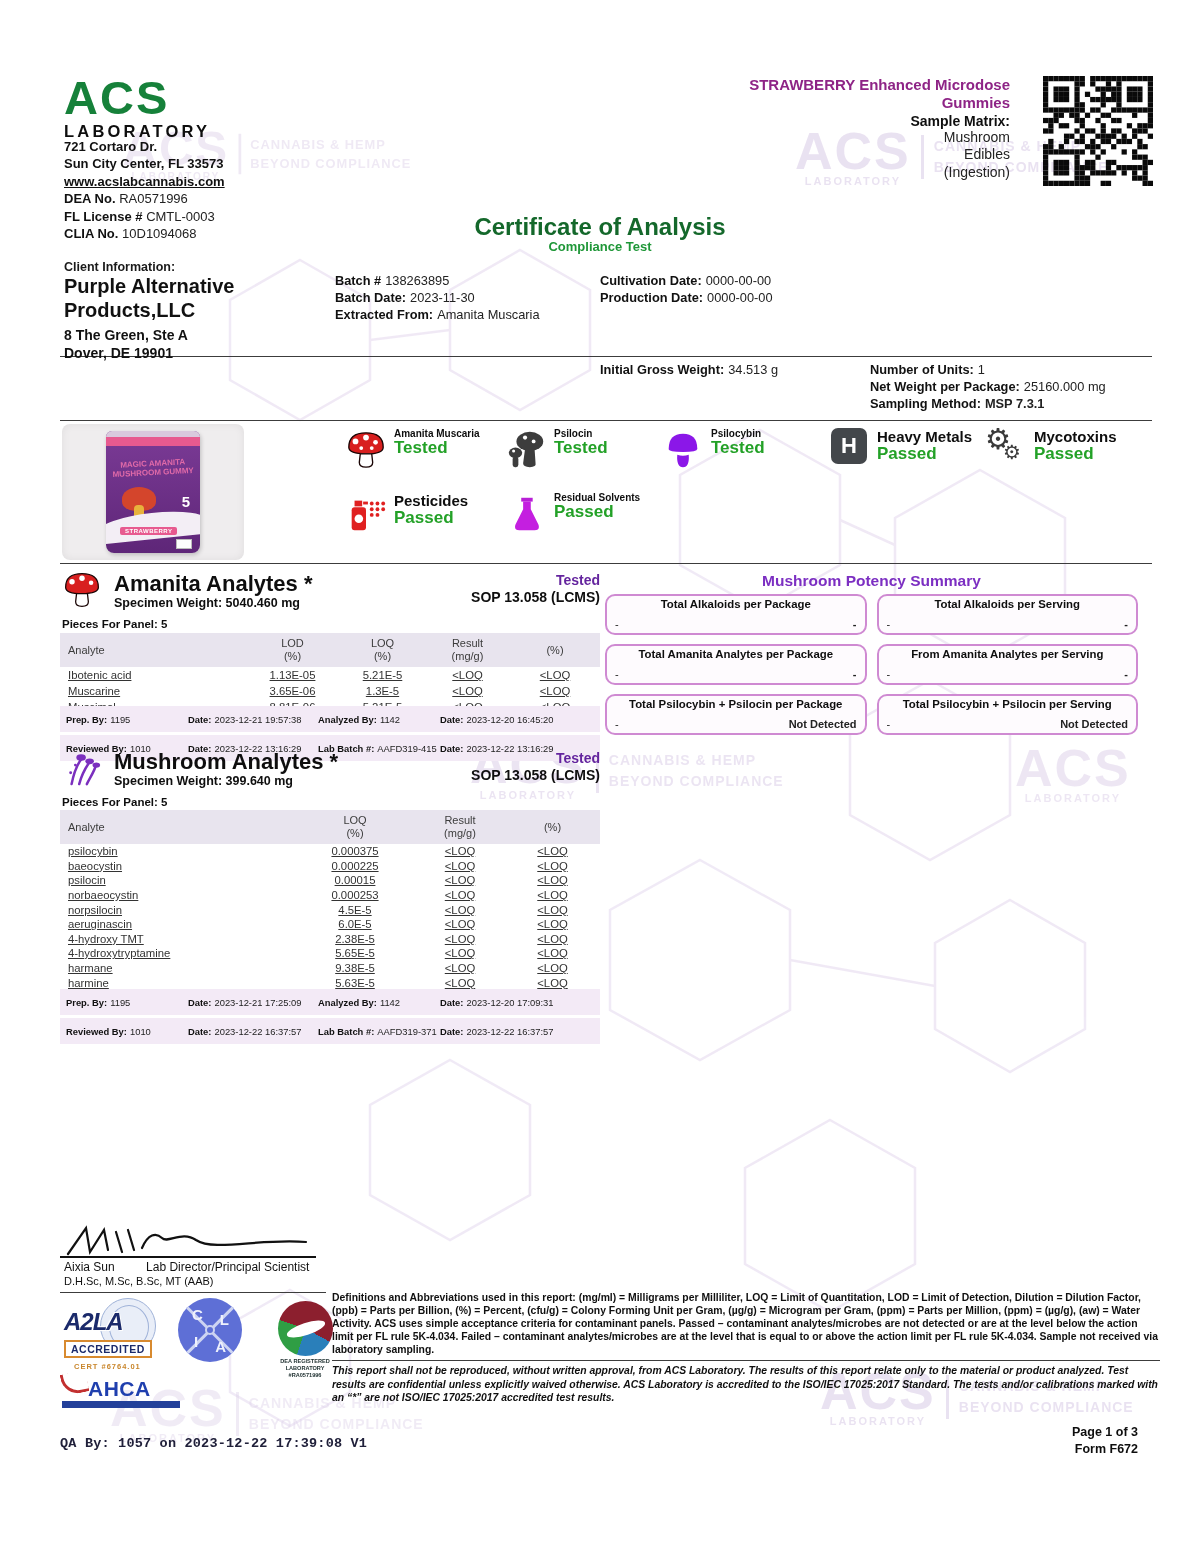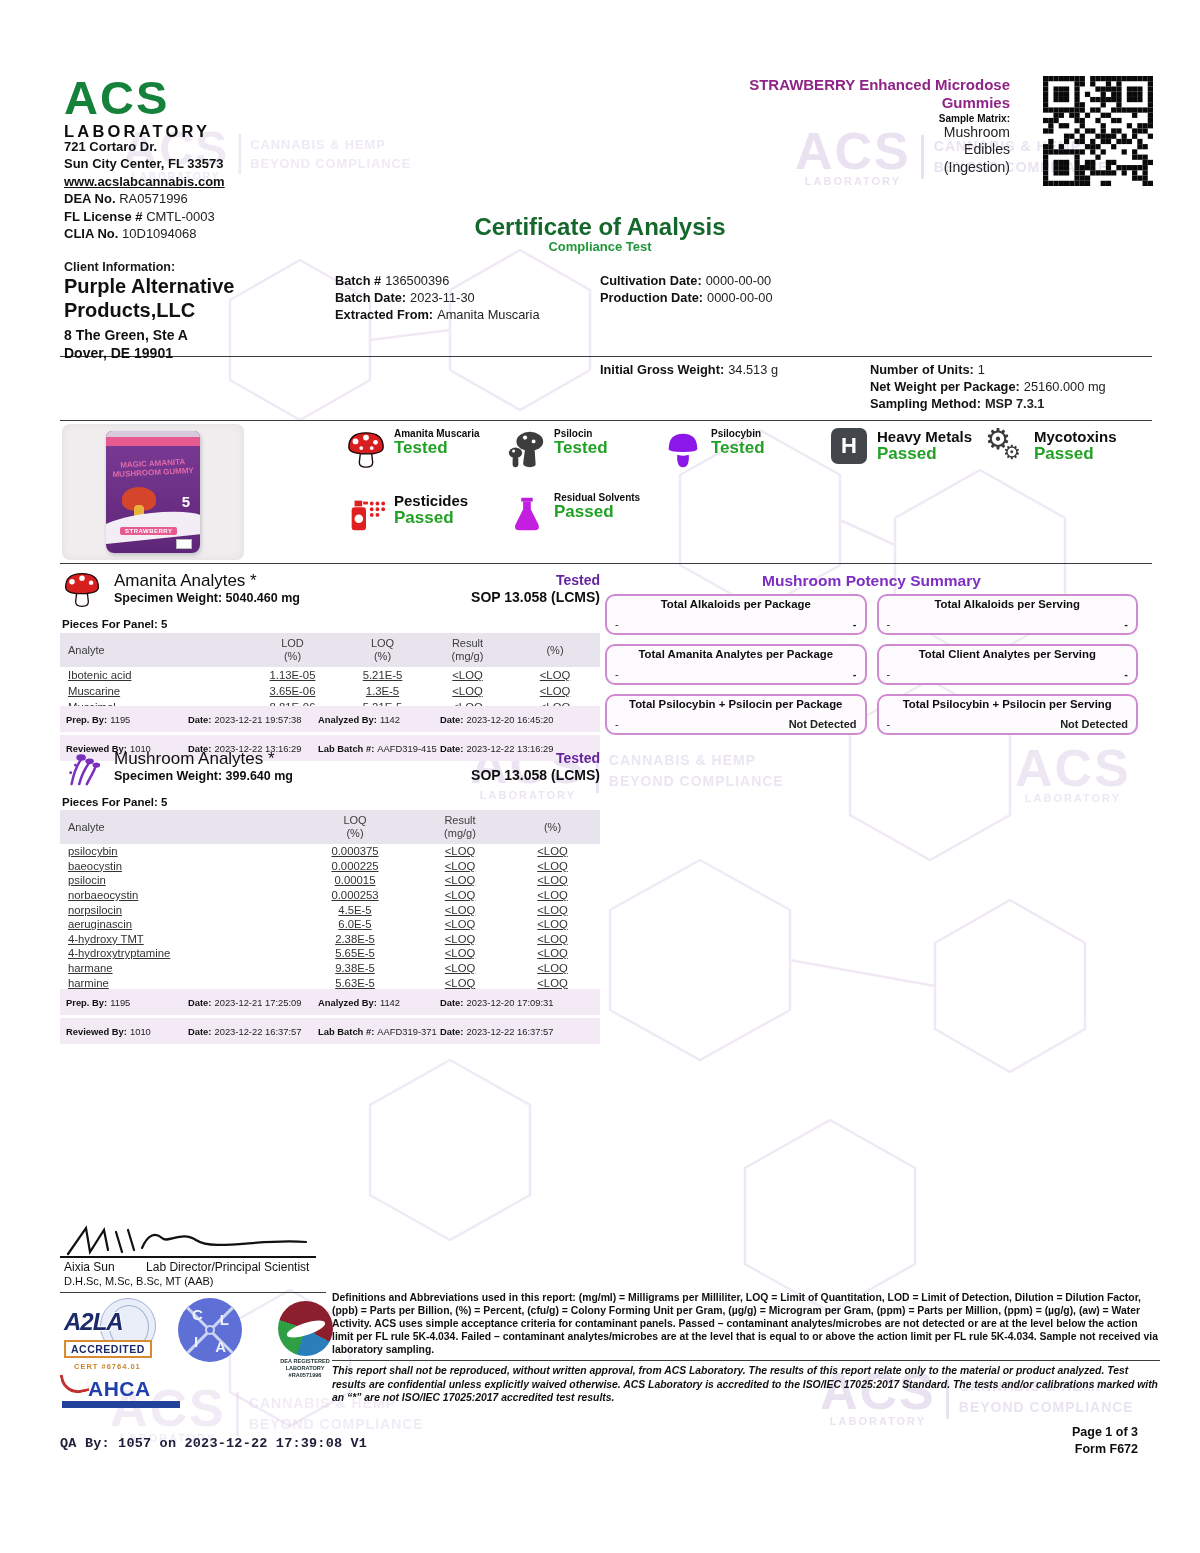--- a/index.html
+++ b/index.html
@@ -24,21 +24,21 @@
 
   
   .logo-acs { font-size:47px; font-weight:800; color:#16813a; letter-spacing:2px; line-height:1; }
   .logo-lab { font-size:16.5px; font-weight:700; color:#0e0e0e; letter-spacing:3.2px; margin-top:1px; }
   .addr { font-size:13px; line-height:1.34; color:#111; }
   .addr .ln { font-weight:700; }
   .addr a { color:#111; font-weight:700; text-decoration:underline; }
   .addr .val { font-weight:400; color:#222; }
   .prod { text-align:right; }
   .prod-title { font-size:15px; font-weight:700; color:#8e2486; line-height:1.18; }
-  .prod-matrix-lbl { font-size:10px; font-weight:700; color:#0e0e0e; margin-top:2px; }
+  .prod-matrix-lbl { font-size:14px; font-weight:700; color:#0e0e0e; margin-top:2px; }
   .prod-matrix { font-size:14px; color:#222; line-height:1.22; }
   .coa-title { font-size:24px; font-weight:800; color:#14682b; text-align:center; line-height:1.05; }
   .coa-sub { font-size:13px; font-weight:700; color:#1f9738; text-align:center; }
 
   .client-h { font-size:12.5px; font-weight:700; }
   .client-name { font-size:20px; font-weight:700; line-height:1.22; color:#111; }
   .client-addr { font-size:14px; font-weight:700; line-height:1.3; color:#111; }
 
   
   .photo { position:absolute; left:62px; top:424px; width:182px; height:136px; background:#efedee; border-radius:8px; box-shadow:inset 0 0 8px #0001; }
@@ -57,21 +57,21 @@
   .bicon { width:42px; flex:0 0 42px; display:flex; justify-content:center; }
   .bname-s { font-size:10px; font-weight:700; color:#0e0e0e; }
   .bname-l { font-size:15px; font-weight:700; color:#0e0e0e; }
   .bstatus { font-size:17px; font-weight:700; color:#23a127; line-height:1.1; }
   .hm-box { width:36px; height:36px; background:#43474b; border-radius:7px; color:#fff; font-size:22px; font-weight:800; display:flex; align-items:center; justify-content:center; }
   .gears { position:relative; width:42px; height:40px; color:#3a3a3a; font-family:"DejaVu Sans", sans-serif; }
   .gear1 { position:absolute; left:0; top:-6px; font-size:29px; }
   .gear2 { position:absolute; left:18px; top:12px; font-size:20px; }
 
   
-  .sec-title { font-size:17px; font-weight:400; color:#0e0e0e; line-height:1.15; }
+  .sec-title { font-size:22px; font-weight:700; color:#0e0e0e; line-height:1.15; }
   .sec-sub { font-size:12.5px; font-weight:700; color:#0e0e0e; }
   .sec-status { font-size:14px; font-weight:700; color:#64249e; line-height:1.3; }
   .sec-sop { font-size:14px; font-weight:700; color:#0e0e0e; }
   .pieces { font-size:11.5px; font-weight:700; color:#0e0e0e; }
 
   .tbl { position:absolute; left:60px; width:540px; }
   .thead { display:flex; align-items:center; background:#e8e4ee; height:34px; font-size:11px; color:#3c3c3c; }
   .hcell { display:flex; flex-direction:column; justify-content:center; text-align:center; line-height:1.18; height:100%; }
   .trow { display:flex; align-items:center; font-size:11.3px; color:#333;text-decoration:underline; }
   .at .trow { height:16px; }
@@ -495,21 +495,21 @@
   </div>
 
   <div class="abs" style="left:64px;top:260px;z-index:2">
     <div class="client-h">Client Information:</div>
     <div class="client-name">Purple Alternative</div>
     <div class="client-name">Products,LLC</div>
     <div class="client-addr" style="margin-top:3px">8 The Green, Ste A</div>
     <div class="client-addr">Dover, DE 19901</div>
   </div>
   <div class="abs" style="left:335px;top:272px;z-index:2">
-    <div class="kv"><span class="lbl">Batch #</span><span>136500396</span></div>
+    <div class="kv"><span class="lbl">Batch #</span><span>138263895</span></div>
     <div class="kv"><span class="lbl">Batch Date:</span><span>2023-11-30</span></div>
     <div class="kv"><span class="lbl">Extracted From:</span><span>Amanita Muscaria</span></div>
   </div>
   <div class="abs" style="left:600px;top:272px;z-index:2">
     <div class="kv"><span class="lbl">Cultivation Date:</span><span>0000-00-00</span></div>
     <div class="kv"><span class="lbl">Production Date:</span><span>0000-00-00</span></div>
   </div>
 
   <div class="hr" style="left:60px;top:356px;width:1092px"></div>
 
@@ -746,21 +746,21 @@
         </div>
       </div>
     <div class="pot-box">
         <div class="pot-label">Total Amanita Analytes per Package</div>
         <div class="pot-vals">
           <span>-</span>
           <span class="pv">-</span>
         </div>
       </div>
     <div class="pot-box">
-        <div class="pot-label">Total Client Analytes per Serving</div>
+        <div class="pot-label">From Amanita Analytes per Serving</div>
         <div class="pot-vals">
           <span>-</span>
           <span class="pv">-</span>
         </div>
       </div>
     <div class="pot-box">
         <div class="pot-label">Total Psilocybin + Psilocin per Package</div>
         <div class="pot-vals">
           <span>-</span>
           <span class="pv">Not Detected</span>

